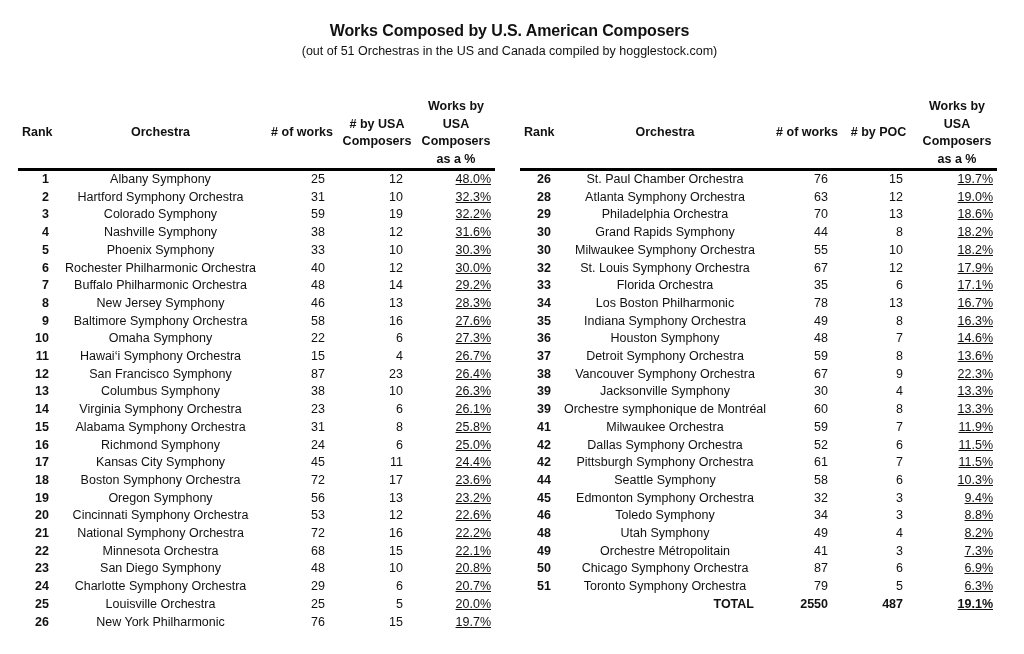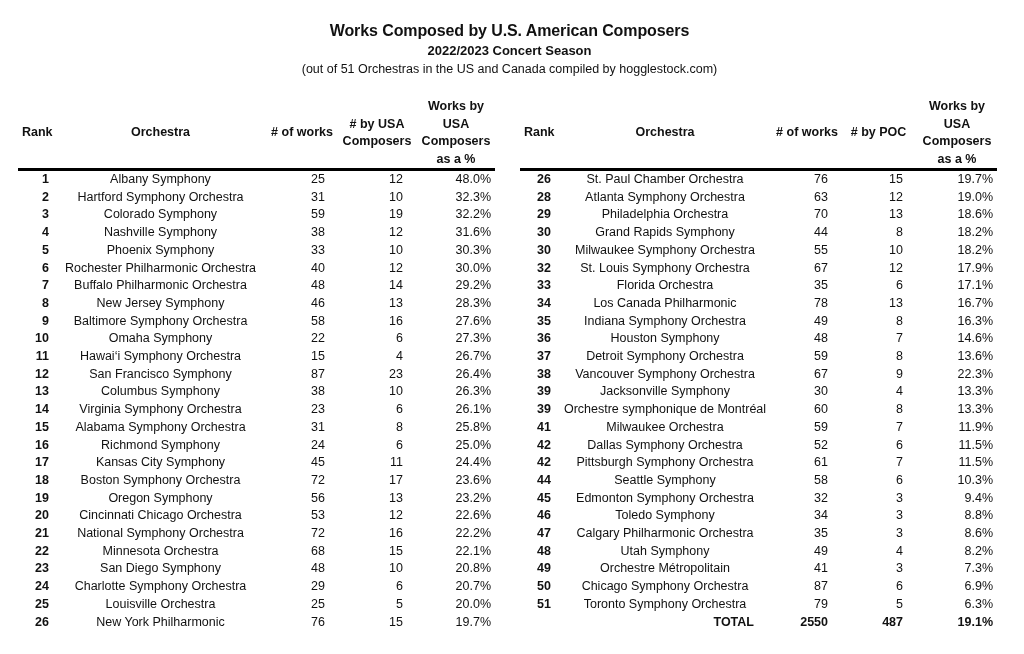--- a/index.html
+++ b/index.html
@@ -79,28 +79,27 @@
     #table-left col.c-pct { width: 78px; }
     
     #table-right col.c-rank { width: 36px; }
     #table-right col.c-orch { width: 218px; }
     #table-right col.c-works { width: 66px; }
     #table-right col.c-usa { width: 77px; }
     #table-right col.c-pct { width: 80px; }
 
     td.works-val { padding-right: 12px; }
     td.usa-val { padding-right: 14px; }
-    td.pct-val { padding-right: 4px; }
+    td.pct-val { padding-right: 4px; text-decoration: underline; }
   </style>
 </head>
 <body>
 
 <div class="titles">
   <div class="title">Works Composed by U.S. American Composers</div>
-  <div class="subtitle">2022/2023 Concert Season</div>
   <div class="note">(out of 51 Orchestras in the US and Canada compiled by hogglestock.com)</div>
 </div>
 
 <table class="rank-table" id="table-left">
   <colgroup>
     <col class="c-rank">
       <col class="c-orch">
       <col class="c-works">
       <col class="c-usa">
       <col class="c-pct">
@@ -251,21 +250,21 @@
       </tr>
       <tr>
         <td class="rank">19</td>
         <td class="orch">Oregon Symphony</td>
         <td class="num works-val">56</td>
         <td class="num usa-val">13</td>
         <td class="num pct-val">23.2%</td>
       </tr>
       <tr>
         <td class="rank">20</td>
-        <td class="orch">Cincinnati Chicago Orchestra</td>
+        <td class="orch">Cincinnati Symphony Orchestra</td>
         <td class="num works-val">53</td>
         <td class="num usa-val">12</td>
         <td class="num pct-val">22.6%</td>
       </tr>
       <tr>
         <td class="rank">21</td>
         <td class="orch">National Symphony Orchestra</td>
         <td class="num works-val">72</td>
         <td class="num usa-val">16</td>
         <td class="num pct-val">22.2%</td>
@@ -375,21 +374,21 @@
       </tr>
       <tr>
         <td class="rank">33</td>
         <td class="orch">Florida Orchestra</td>
         <td class="num works-val">35</td>
         <td class="num usa-val">6</td>
         <td class="num pct-val">17.1%</td>
       </tr>
       <tr>
         <td class="rank">34</td>
-        <td class="orch">Los Canada Philharmonic</td>
+        <td class="orch">Los Boston Philharmonic</td>
         <td class="num works-val">78</td>
         <td class="num usa-val">13</td>
         <td class="num pct-val">16.7%</td>
       </tr>
       <tr>
         <td class="rank">35</td>
         <td class="orch">Indiana Symphony Orchestra</td>
         <td class="num works-val">49</td>
         <td class="num usa-val">8</td>
         <td class="num pct-val">16.3%</td>
@@ -463,27 +462,20 @@
         <td class="num works-val">32</td>
         <td class="num usa-val">3</td>
         <td class="num pct-val">9.4%</td>
       </tr>
       <tr>
         <td class="rank">46</td>
         <td class="orch">Toledo Symphony</td>
         <td class="num works-val">34</td>
         <td class="num usa-val">3</td>
         <td class="num pct-val">8.8%</td>
-      </tr>
-      <tr>
-        <td class="rank">47</td>
-        <td class="orch">Calgary Philharmonic Orchestra</td>
-        <td class="num works-val">35</td>
-        <td class="num usa-val">3</td>
-        <td class="num pct-val">8.6%</td>
       </tr>
       <tr>
         <td class="rank">48</td>
         <td class="orch">Utah Symphony</td>
         <td class="num works-val">49</td>
         <td class="num usa-val">4</td>
         <td class="num pct-val">8.2%</td>
       </tr>
       <tr>
         <td class="rank">49</td>

